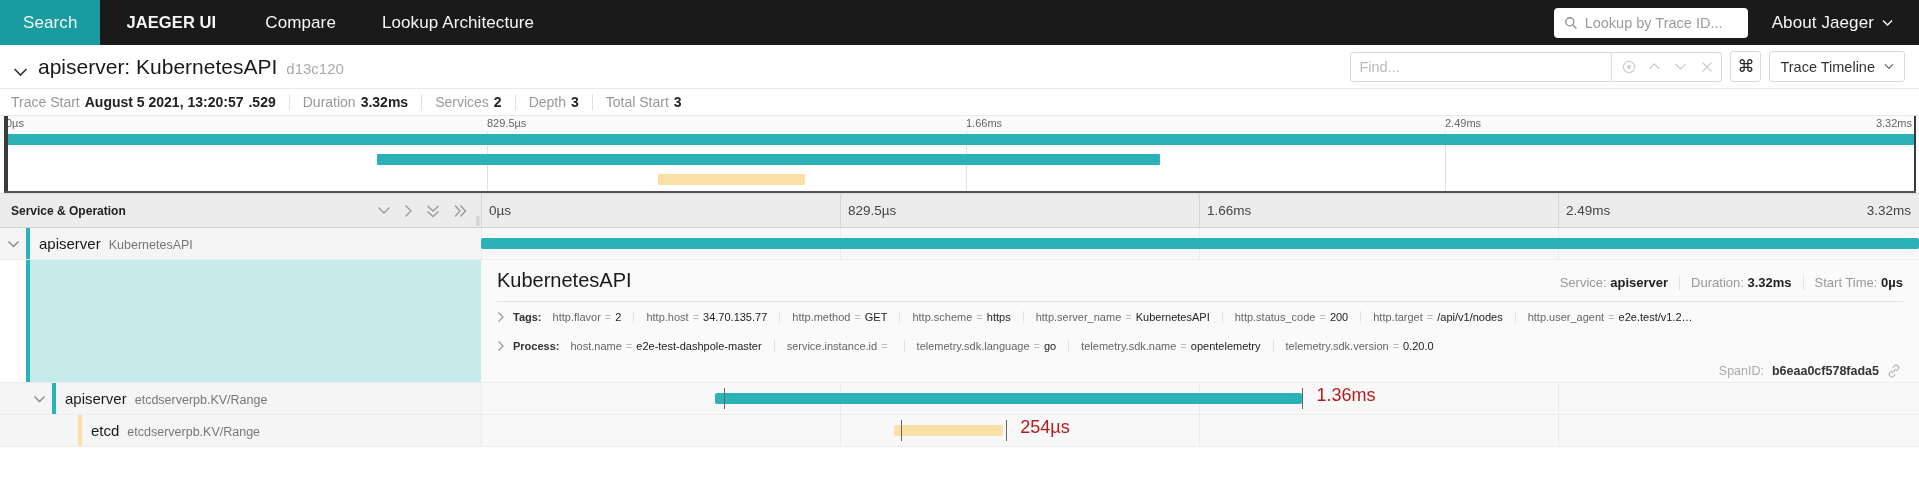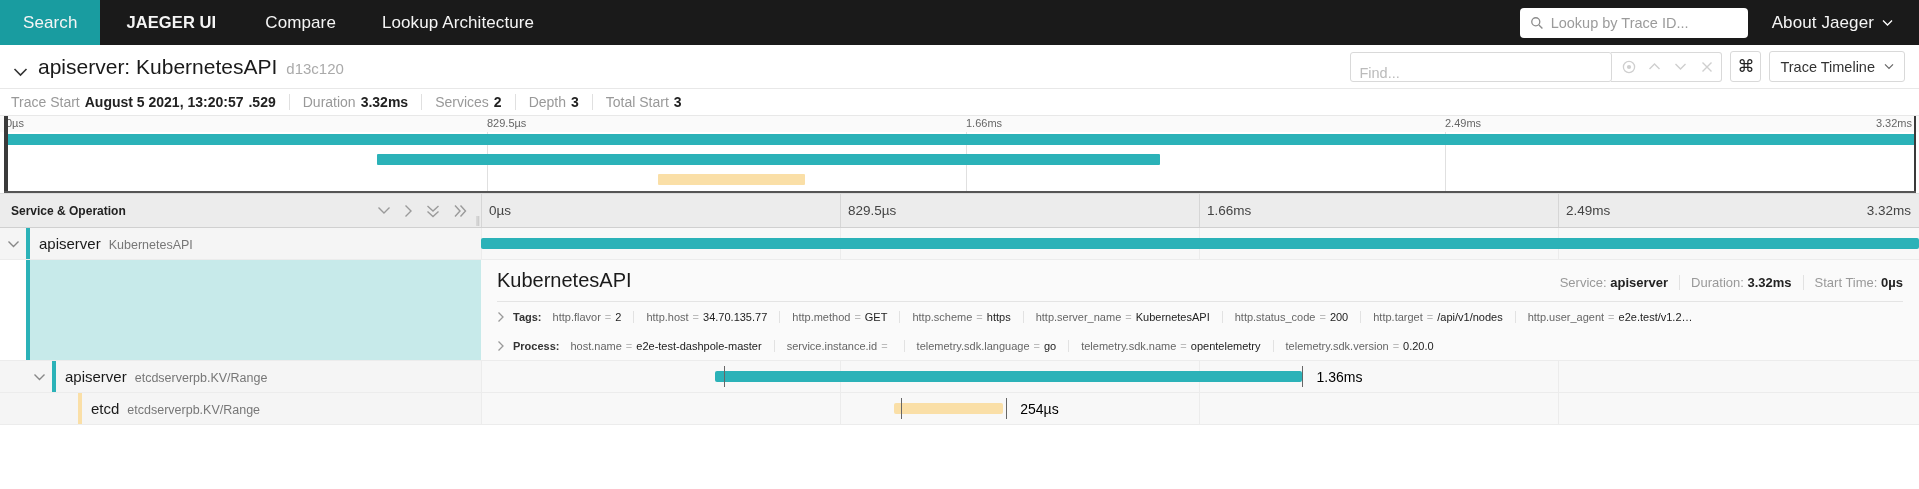--- a/index.html
+++ b/index.html
@@ -24,21 +24,21 @@
   }
   .nav-item.brand { font-weight: bold; font-size: 16.5px; padding: 0 26px; }
   .nav-item.active { background: #199ca0; }
   .nav-spacer { flex: 1; }
   #trace-lookup-wrap {
     display: flex; align-items: center; padding-right: 14px;
   }
   #trace-lookup {
     display: flex; align-items: center; gap: 7px;
     background: #fff; border-radius: 4px;
-    height: 30px; width: 228px; padding: 0 10px;
+    height: 30px; width: 194px; padding: 0 10px;
   }
   #trace-lookup .ph { color: #9b9b9b; font-size: 14.5px; }
   .nav-item.about {
     padding-right: 26px; padding-left: 10px; font-size: 17px;
     display: flex; align-items: center; gap: 8px;
   }
 
   
   #trace-header {
     border-bottom: 1px solid #e8e8e8;
@@ -49,21 +49,21 @@
   #trace-title-wrap { display: flex; align-items: baseline; gap: 9px; flex: 1; min-width: 0; }
   #title-toggle {
     width: 18px; display: inline-flex; align-items: center; justify-content: center;
     color: #333; position: relative; top: 3px;
   }
   #trace-title { font-size: 21px; color: #1a1a1a; font-weight: normal; }
   #trace-id { font-size: 15px; color: #aaa; }
 
   #header-tools { display: flex; align-items: center; gap: 8px; }
   #find-box {
-    display: flex; align-items: flex-end;
+    display: flex; align-items: center;
     width: 262px; height: 30px;
     border: 1px solid #d9d9d9; border-radius: 3px;
     padding: 0 8px; font-size: 14.5px; color: #bbb; background: #fff;
   }
   #find-actions { display: flex; align-items: center; gap: 11px; padding: 0 7px 0 10px; height: 30px; border: 1px solid #d9d9d9; border-left: none; border-radius: 0 3px 3px 0; margin-left: -9px; }
   .ficon { color: #cfcfcf; font-size: 14px; display: flex; align-items: center; justify-content: center; width: 15px; height: 30px; }
   #kbd-btn {
     width: 31px; height: 31px; border: 1px solid #d9d9d9; border-radius: 3px;
     display: flex; align-items: center; justify-content: center;
     font-size: 17px; color: #222; background: #fff;
@@ -124,21 +124,21 @@
   .color-bar { width: 4px; height: 100%; }
   .name-cell { display: flex; align-items: baseline; gap: 8px; padding-left: 9px; }
   .svc-name { font-size: 15px; color: #1a1a1a; }
   .op-name { font-size: 12.5px; color: #777; }
   .row-right { flex: 1; position: relative; }
   .row-vline { position: absolute; top: 0; bottom: 0; width: 1px; background: #ececec; }
   .bar { position: absolute; top: 10px; height: 11px; border-radius: 2px; }
   .bar.teal { background: #2bb2b8; }
   .bar.amber { background: #fadfa7; }
   .bar-tick { position: absolute; top: 5px; width: 1px; height: 21px; background: #666; }
-  .bar-label { position: absolute; top: 8px; font-size: 14px; color: #000000; }
+  .bar-label { position: absolute; top: 2px; font-size: 18px; color: #b91c1c; }
 
   
   #detail-row { display: flex; background: #fff; border-bottom: 1px solid #ececec; }
   #detail-left { width: 481px; display: flex; position: relative; }
   #dl-gutter { width: 26px; background: #fff; }
   #dl-accent { width: 4px; background: #2bb2b8; }
   #dl-fill { flex: 1; background: #c7eaea; }
   #detail-main { flex: 1; background: #fafafa; padding: 9px 16px 0 16px; position: relative; }
   #dm-header { display: flex; align-items: baseline; }
   #dm-title { font-size: 20px; color: #1a1a1a; flex: 1; }
@@ -461,20 +461,29 @@
               <span class="kv-v">opentelemetry</span>
             </span>
           <span class="kv-item">
               <span class="kv-k">telemetry.sdk.version</span>
               <span class="kv-eq">=</span>
               <span class="kv-v">0.20.0</span>
             </span>
         </span>
       </div>
 
+      <div id="dm-spanid">
+        <span>SpanID:</span>
+        <b>b6eaa0cf578fada5</b>
+        <span class="link-icon">
+          <svg width="14" height="14" viewBox="0 0 14 14">
+              <path d="M5.2 8.8 L8.8 5.2 M5.6 3.6 L7.4 1.8 a2.5 2.5 0 0 1 3.6 3.6 L9.2 7.2 M4.8 6.8 L3 8.6 a2.5 2.5 0 0 0 3.6 3.6 L8.4 10.4" fill="none" stroke="#b5b5b5" stroke-width="1.2"></path>
+            </svg>
+        </span>
+      </div>
     </div>
   </div>
 
   <div class="span-row hl">
     <div class="row-left shade">
       <div class="expand-cell" style="padding-left:26px">
         <span class="exp-chev">
           <svg width="13" height="8" viewBox="0 0 13 8">
               <path d="M1.5 1.5 L6.5 6.5 L11.5 1.5" fill="none" stroke="#888" stroke-width="1.4"></path>
             </svg>

